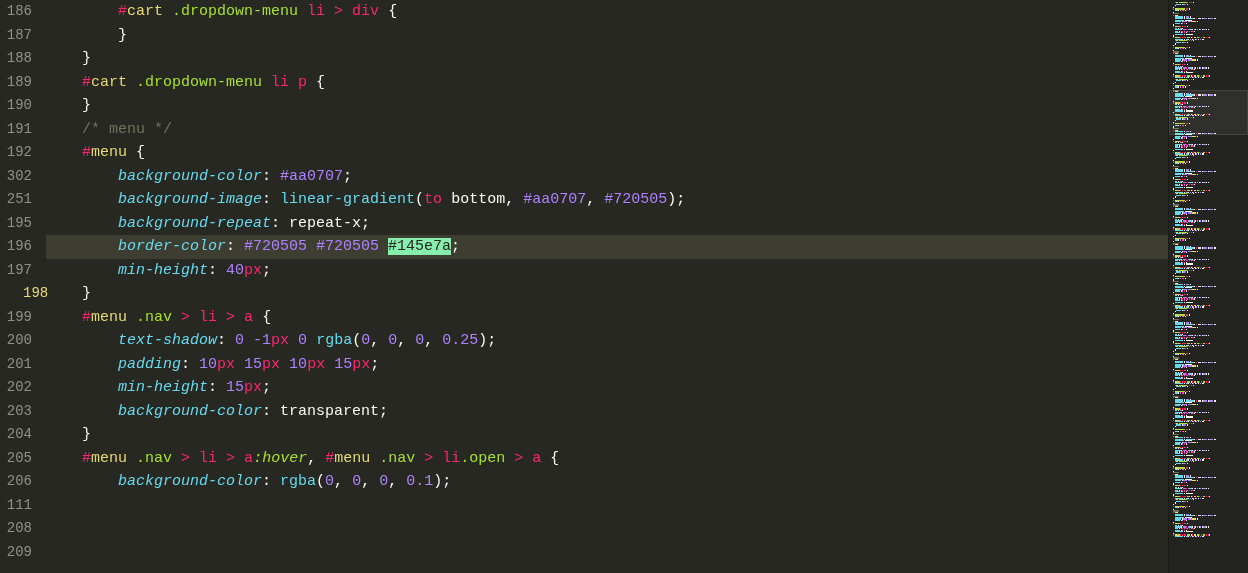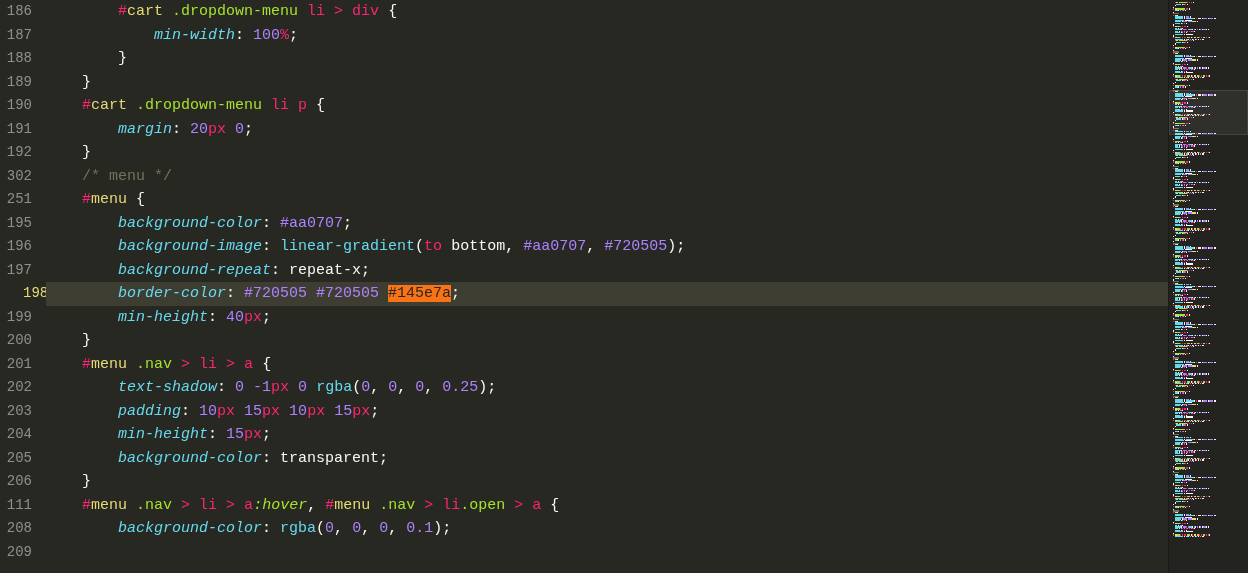--- a/index.html
+++ b/index.html
@@ -87,21 +87,21 @@
   .c-kw    { color: #f92672; }
   .c-func  { color: #66d9ef; }
   .c-comm  { color: #75715e; }
   .c-plain { color: #f8f8f2; }
   .c-combin{ color: #f92672; }
   .c-hash  { color: #f92672; }
   .c-id    { color: #e6db74; }
   .c-cls   { color: #a6e22e; }
   .c-pkw   { color: #a6e22e; font-style: italic;}
   .highlight {
-    background: #f97316;
+    background: #86efac;
     color: #272822;
   }
 </style>
 </head>
 <body>
 
 <div class="editor-area">
   <div class="gutter" id="gutter">
       <div class="ln">186</div>
       <div class="ln">187</div>
@@ -123,25 +123,23 @@
       <div class="ln">203</div>
       <div class="ln">204</div>
       <div class="ln">205</div>
       <div class="ln">206</div>
       <div class="ln">111</div>
       <div class="ln">208</div>
       <div class="ln">209</div>
     </div>
   <div class="code" id="code">
       <div class="row"><span class="c-plain">        </span><span class="c-hash">#</span><span class="c-id">cart </span><span class="c-cls">.dropdown-menu </span><span class="c-tag">li </span><span class="c-combin">&gt; </span><span class="c-tag">div </span><span class="c-punc">{</span></div>
-      <div class="row"><span class="c-plain">            </span><span class="c-prop">min-width</span><span class="c-punc">: </span><span class="c-num">100</span><span class="c-unit">%</span><span class="c-punc">;</span></div>
       <div class="row"><span class="c-plain">        </span><span class="c-punc">}</span></div>
       <div class="row"><span class="c-plain">    </span><span class="c-punc">}</span></div>
       <div class="row"><span class="c-plain">    </span><span class="c-hash">#</span><span class="c-id">cart </span><span class="c-cls">.dropdown-menu </span><span class="c-tag">li </span><span class="c-tag">p </span><span class="c-punc">{</span></div>
-      <div class="row"><span class="c-plain">        </span><span class="c-prop">margin</span><span class="c-punc">: </span><span class="c-num">20</span><span class="c-unit">px </span><span class="c-num">0</span><span class="c-punc">;</span></div>
       <div class="row"><span class="c-plain">    </span><span class="c-punc">}</span></div>
       <div class="row"><span class="c-plain">    </span><span class="c-comm">/* menu */</span></div>
       <div class="row"><span class="c-plain">    </span><span class="c-hash">#</span><span class="c-id">menu </span><span class="c-punc">{</span></div>
       <div class="row"><span class="c-plain">        </span><span class="c-prop">background-color</span><span class="c-punc">: </span><span class="c-const">#aa0707</span><span class="c-punc">;</span></div>
       <div class="row"><span class="c-plain">        </span><span class="c-prop">background-image</span><span class="c-punc">: </span><span class="c-func">linear-gradient</span><span class="c-punc">(</span><span class="c-kw">to </span><span class="c-plain">bottom</span><span class="c-punc">, </span><span class="c-const">#aa0707</span><span class="c-punc">, </span><span class="c-const">#720505</span><span class="c-punc">)</span><span class="c-punc">;</span></div>
       <div class="row"><span class="c-plain">        </span><span class="c-prop">background-repeat</span><span class="c-punc">: </span><span class="c-plain">repeat-x</span><span class="c-punc">;</span></div>
       <div class="row active"><span class="c-plain">        </span><span class="c-prop">border-color</span><span class="c-punc">: </span><span class="c-const">#720505 </span><span class="c-const">#720505 </span><span class="highlight">#145e7a</span><span class="c-punc">;</span></div>
       <div class="row"><span class="c-plain">        </span><span class="c-prop">min-height</span><span class="c-punc">: </span><span class="c-num">40</span><span class="c-unit">px</span><span class="c-punc">;</span></div>
       <div class="row"><span class="c-plain">    </span><span class="c-punc">}</span></div>
       <div class="row"><span class="c-plain">    </span><span class="c-hash">#</span><span class="c-id">menu </span><span class="c-cls">.nav </span><span class="c-combin">&gt; </span><span class="c-tag">li </span><span class="c-combin">&gt; </span><span class="c-tag">a </span><span class="c-punc">{</span></div>

